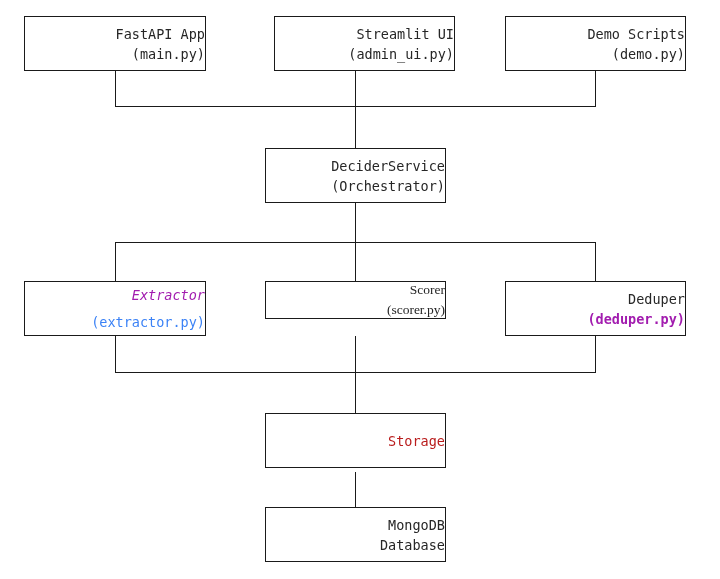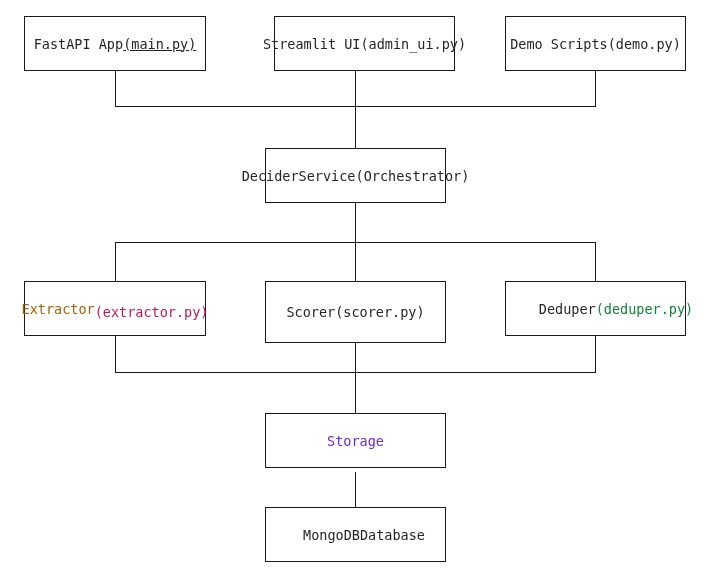--- a/index.html
+++ b/index.html
@@ -14,22 +14,22 @@
     background: #ffffff;
     overflow: hidden;
     font-family: "DejaVu Sans Mono", "Liberation Mono", monospace;
   }
   .node-box {
     position: absolute;
     box-sizing: border-box;
     border: 1px solid #1a1a1a;
     background: #ffffff;
     display: flex;
-    flex-direction: row;
-    align-items: center;
+    flex-direction: column;
+    align-items: flex-end;
     justify-content: center;
     text-align: center;
   }
   .node-line {
     display: block;
     font-size: 13.5px;
     line-height: 20px;
     color: #262626;
     white-space: pre;
     letter-spacing: 0px;
@@ -57,46 +57,46 @@
     <div class="conn-h" style="left: 115px; top: 242px; width: 481px; background: rgb(26, 26, 26);"></div>
     <div class="conn-v" style="left: 115px; top: 242px; height: 40px; background: rgb(26, 26, 26);"></div>
     <div class="conn-v" style="left: 595px; top: 242px; height: 40px; background: rgb(26, 26, 26);"></div>
     <div class="conn-v" style="left: 115px; top: 336px; height: 37px; background: rgb(26, 26, 26);"></div>
     <div class="conn-v" style="left: 595px; top: 336px; height: 37px; background: rgb(26, 26, 26);"></div>
     <div class="conn-h" style="left: 115px; top: 372px; width: 481px; background: rgb(26, 26, 26);"></div>
     <div class="conn-v" style="left: 355px; top: 336px; height: 78px; background: rgb(26, 26, 26);"></div>
     <div class="conn-v" style="left: 355px; top: 472px; height: 36px; background: rgb(26, 26, 26);"></div>
     <div class="node-box" style="left: 24px; top: 16px; width: 182px; height: 55px; border-color: rgb(26, 26, 26);">
       <span class="node-line" style="color: rgb(38, 38, 38);">FastAPI App</span>
-      <span class="node-line" style="color: rgb(38, 38, 38); text-decoration: underline;">(main.py)</span>
+      <span class="node-line" style="color: rgb(38, 38, 38);">(main.py)</span>
     </div>
     <div class="node-box" style="left: 265px; top: 16px; width: 181px; height: 55px; border-color: rgb(26, 26, 26); margin-left: 9px;">
       <span class="node-line" style="color: rgb(38, 38, 38);">Streamlit UI</span>
       <span class="node-line" style="color: rgb(38, 38, 38);">(admin_ui.py)</span>
     </div>
     <div class="node-box" style="left: 265px; top: 148px; width: 181px; height: 55px; border-color: rgb(26, 26, 26);">
       <span class="node-line" style="color: rgb(38, 38, 38);">DeciderService</span>
       <span class="node-line" style="color: rgb(38, 38, 38);">(Orchestrator)</span>
     </div>
     <div class="node-box" style="left: 505px; top: 16px; width: 181px; height: 55px; border-color: rgb(26, 26, 26);">
       <span class="node-line" style="color: rgb(38, 38, 38);">Demo Scripts</span>
       <span class="node-line" style="color: rgb(38, 38, 38);">(demo.py)</span>
     </div>
     <div class="node-box" style="left: 24px; top: 281px; width: 182px; height: 55px; border-color: rgb(26, 26, 26);">
-      <span class="node-line" style="color: #a16207;">Extractor</span>
-      <span class="node-line" style="color: #be185d; margin-top: 7px;">(extractor.py)</span>
+      <span class="node-line" style="color: #a21caf; font-style: italic;">Extractor</span>
+      <span class="node-line" style="color: #3b82f6; margin-top: 7px;">(extractor.py)</span>
     </div>
-    <div class="node-box" style="left: 265px; top: 281px; width: 181px; height: 62px; border-color: rgb(26, 26, 26);">
+    <div class="node-box" style="left: 265px; top: 281px; width: 181px; height: 38px; border-color: rgb(26, 26, 26); font-family: Liberation Serif, serif;">
       <span class="node-line" style="color: rgb(38, 38, 38);">Scorer</span>
       <span class="node-line" style="color: rgb(38, 38, 38);">(scorer.py)</span>
     </div>
     <div class="node-box" style="left: 505px; top: 281px; width: 181px; height: 55px; border-color: rgb(26, 26, 26); padding-left: 41px;">
       <span class="node-line" style="color: rgb(38, 38, 38);">Deduper</span>
-      <span class="node-line" style="color: #15803d;">(deduper.py)</span>
+      <span class="node-line" style="color: #a21caf; font-weight: bold;">(deduper.py)</span>
     </div>
     <div class="node-box" style="left: 265px; top: 413px; width: 181px; height: 55px; border-color: rgb(26, 26, 26);">
-      <span class="node-line" style="color: #6d28d9;">Storage</span>
+      <span class="node-line" style="color: #b91c1c;">Storage</span>
     </div>
     <div class="node-box" style="left: 265px; top: 507px; width: 181px; height: 55px; border-color: rgb(26, 26, 26); padding-left: 17px;">
       <span class="node-line" style="color: rgb(38, 38, 38);">MongoDB</span>
       <span class="node-line" style="color: rgb(38, 38, 38);">Database</span>
     </div>
   </div>
 
 </body></html>

